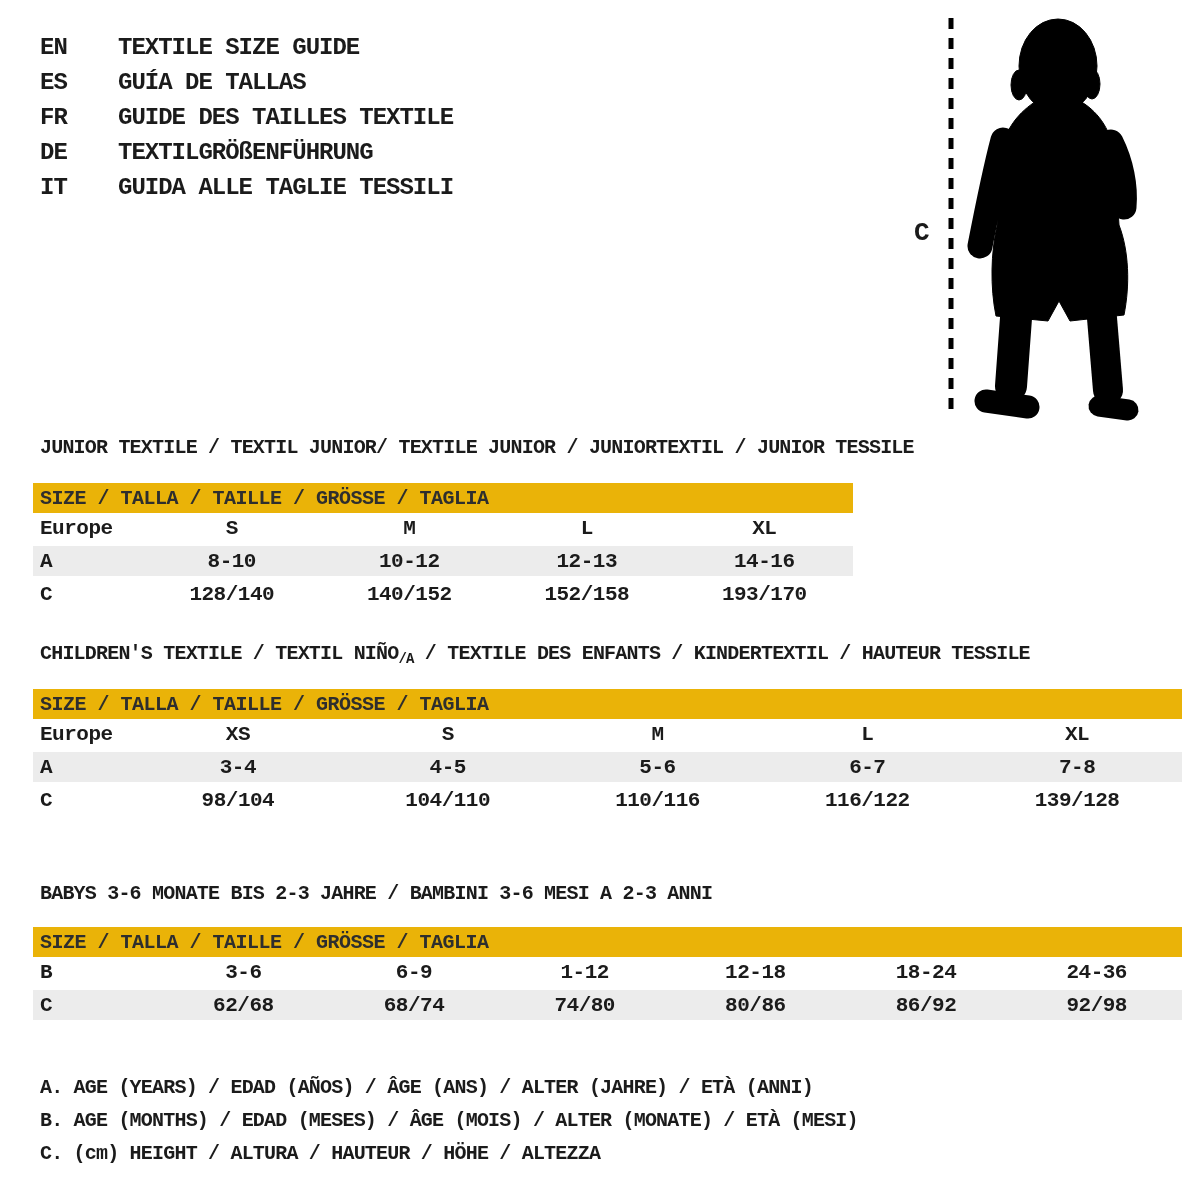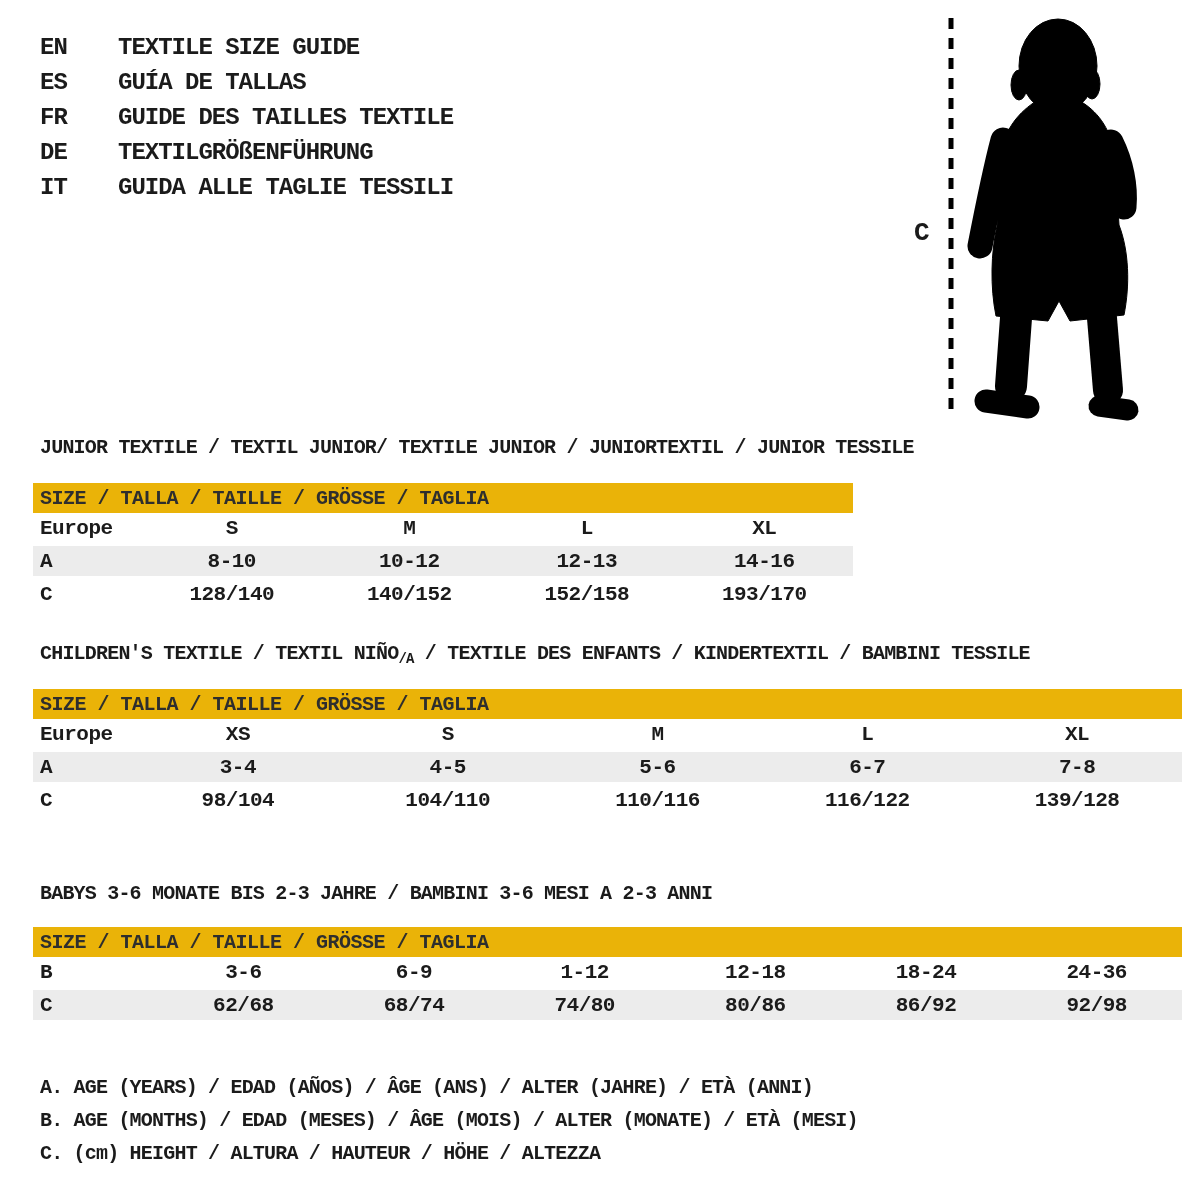--- a/index.html
+++ b/index.html
@@ -104,21 +104,21 @@
     <div class="trow">
       <div class="rlabel">C</div>
       <div class="cell">128/140</div>
       <div class="cell">140/152</div>
       <div class="cell">152/158</div>
       <div class="cell">193/170</div>
     </div>
   </div>
 
   <div class="sec-heading" style="top:642px">
-    <span>CHILDREN'S TEXTILE / TEXTIL NIÑO</span><span class="sub-a">/A</span><span> / TEXTILE DES ENFANTS / KINDERTEXTIL / BAMBINI TESSILE</span>
+    <span>CHILDREN'S TEXTILE / TEXTIL NIÑO</span><span class="sub-a">/A</span><span> / TEXTILE DES ENFANTS / KINDERTEXTIL / HAUTEUR TESSILE</span>
   </div>
   <div class="stable t-children">
     <div class="band">SIZE / TALLA / TAILLE / GRÖSSE / TAGLIA</div>
     <div class="trow">
       <div class="rlabel">Europe</div>
       <div class="cell">XS</div>
       <div class="cell">S</div>
       <div class="cell">M</div>
       <div class="cell">L</div>
       <div class="cell">XL</div>

